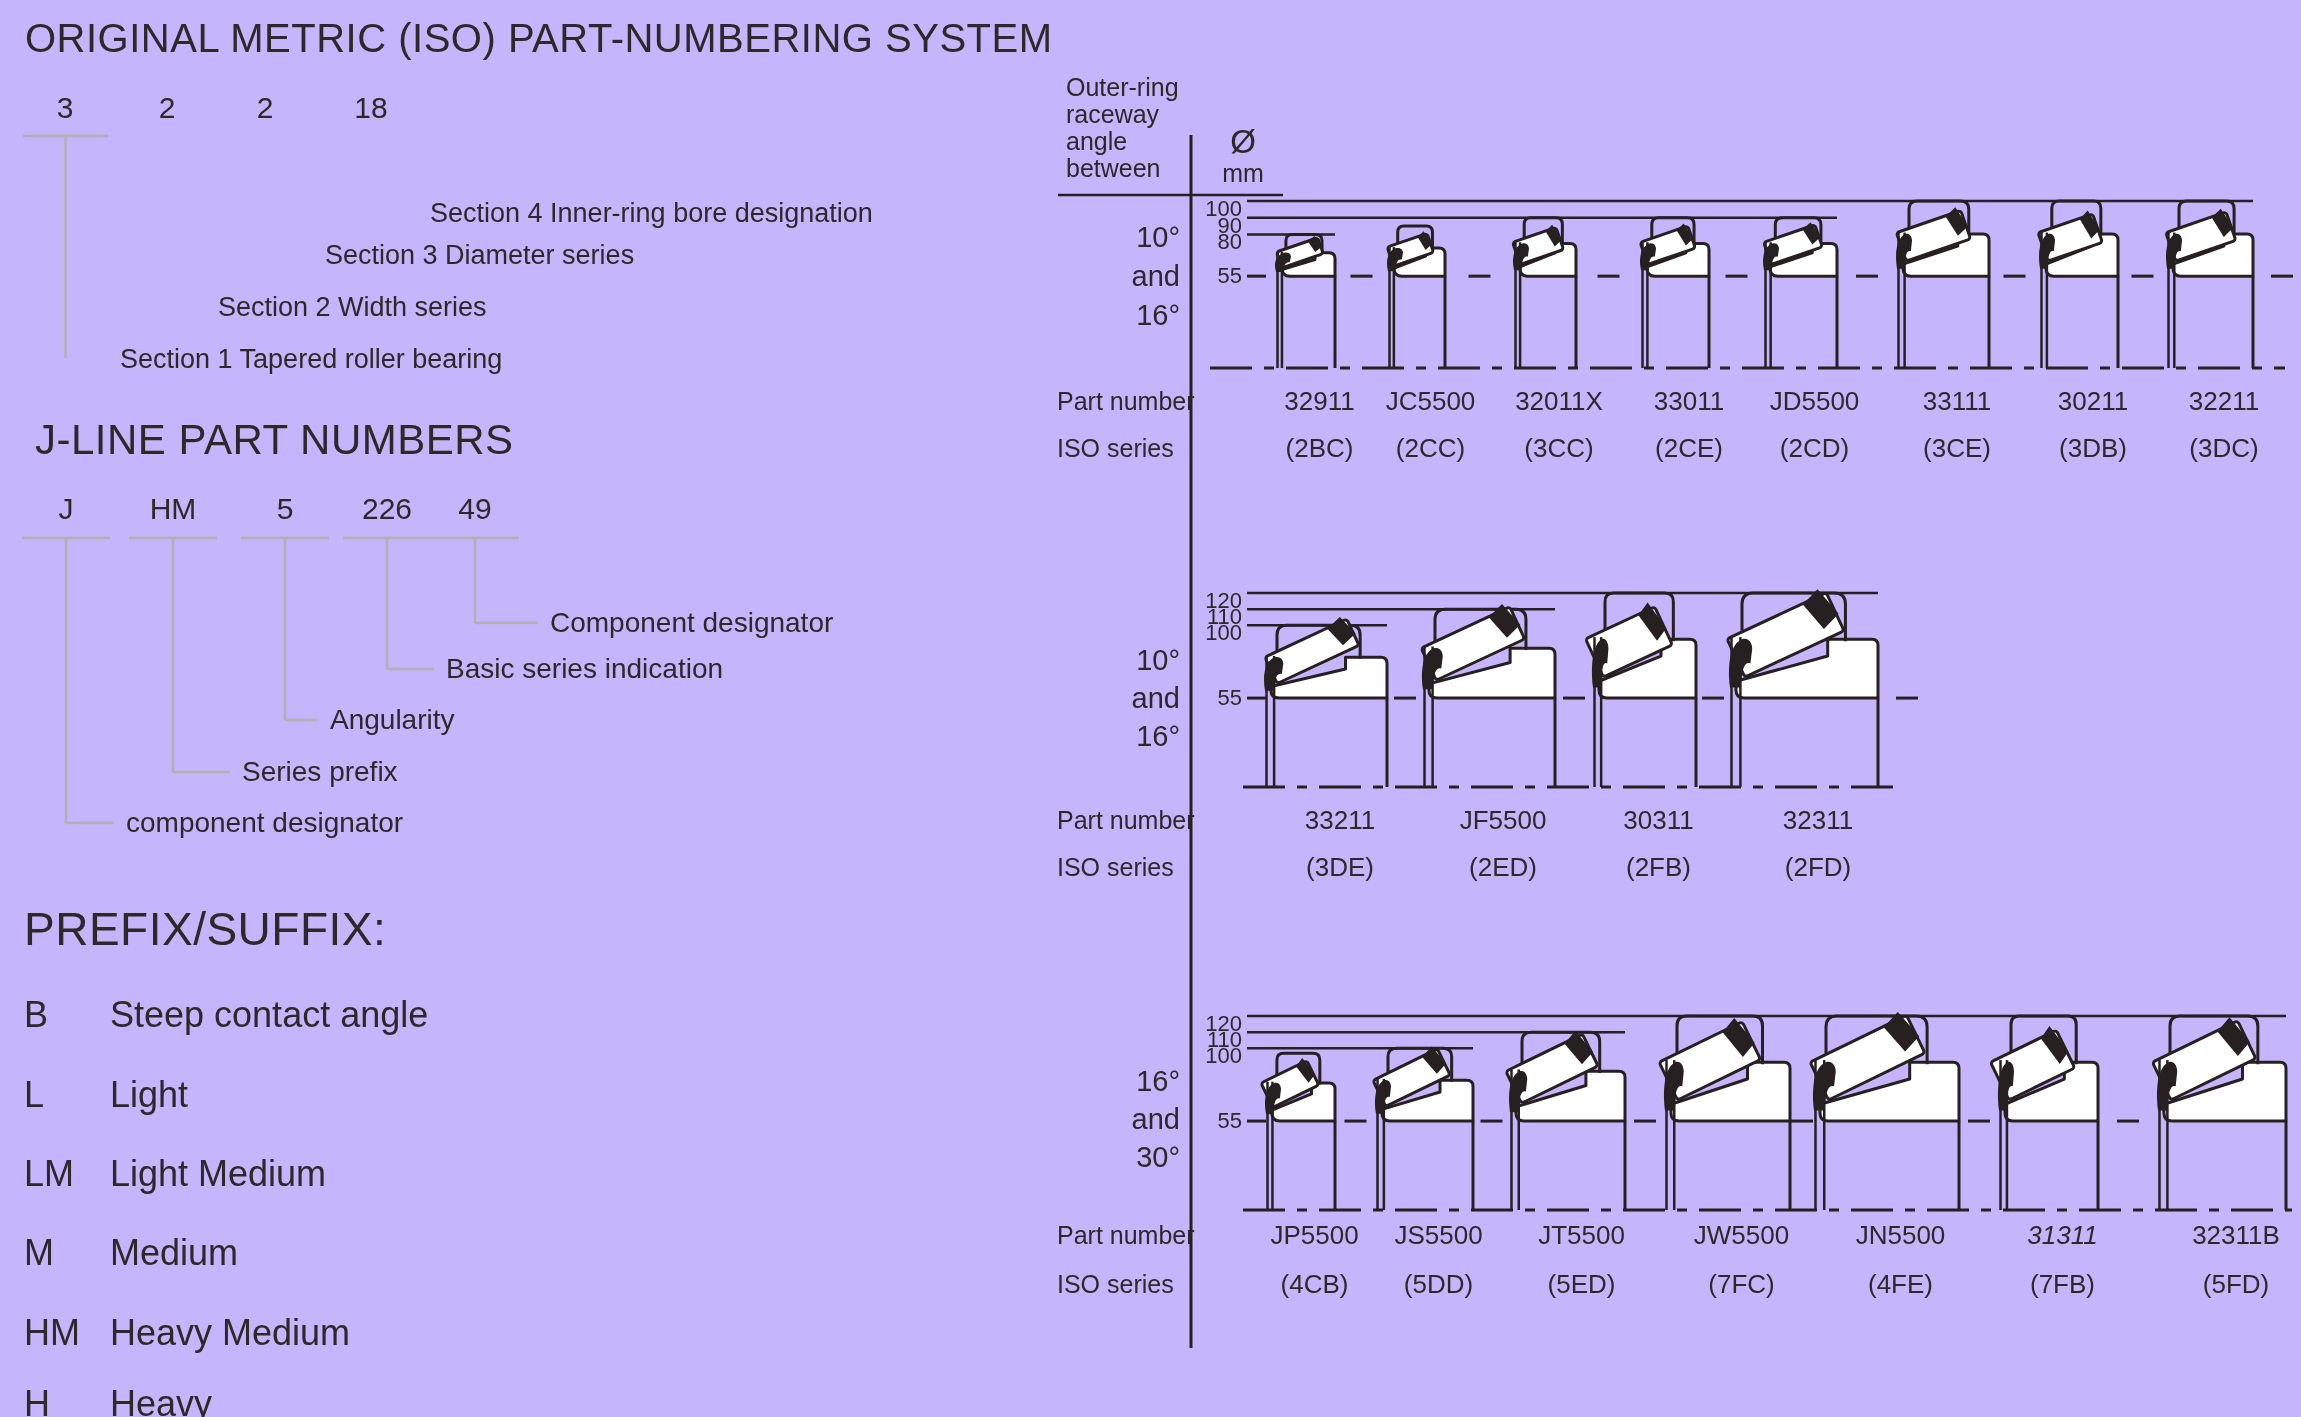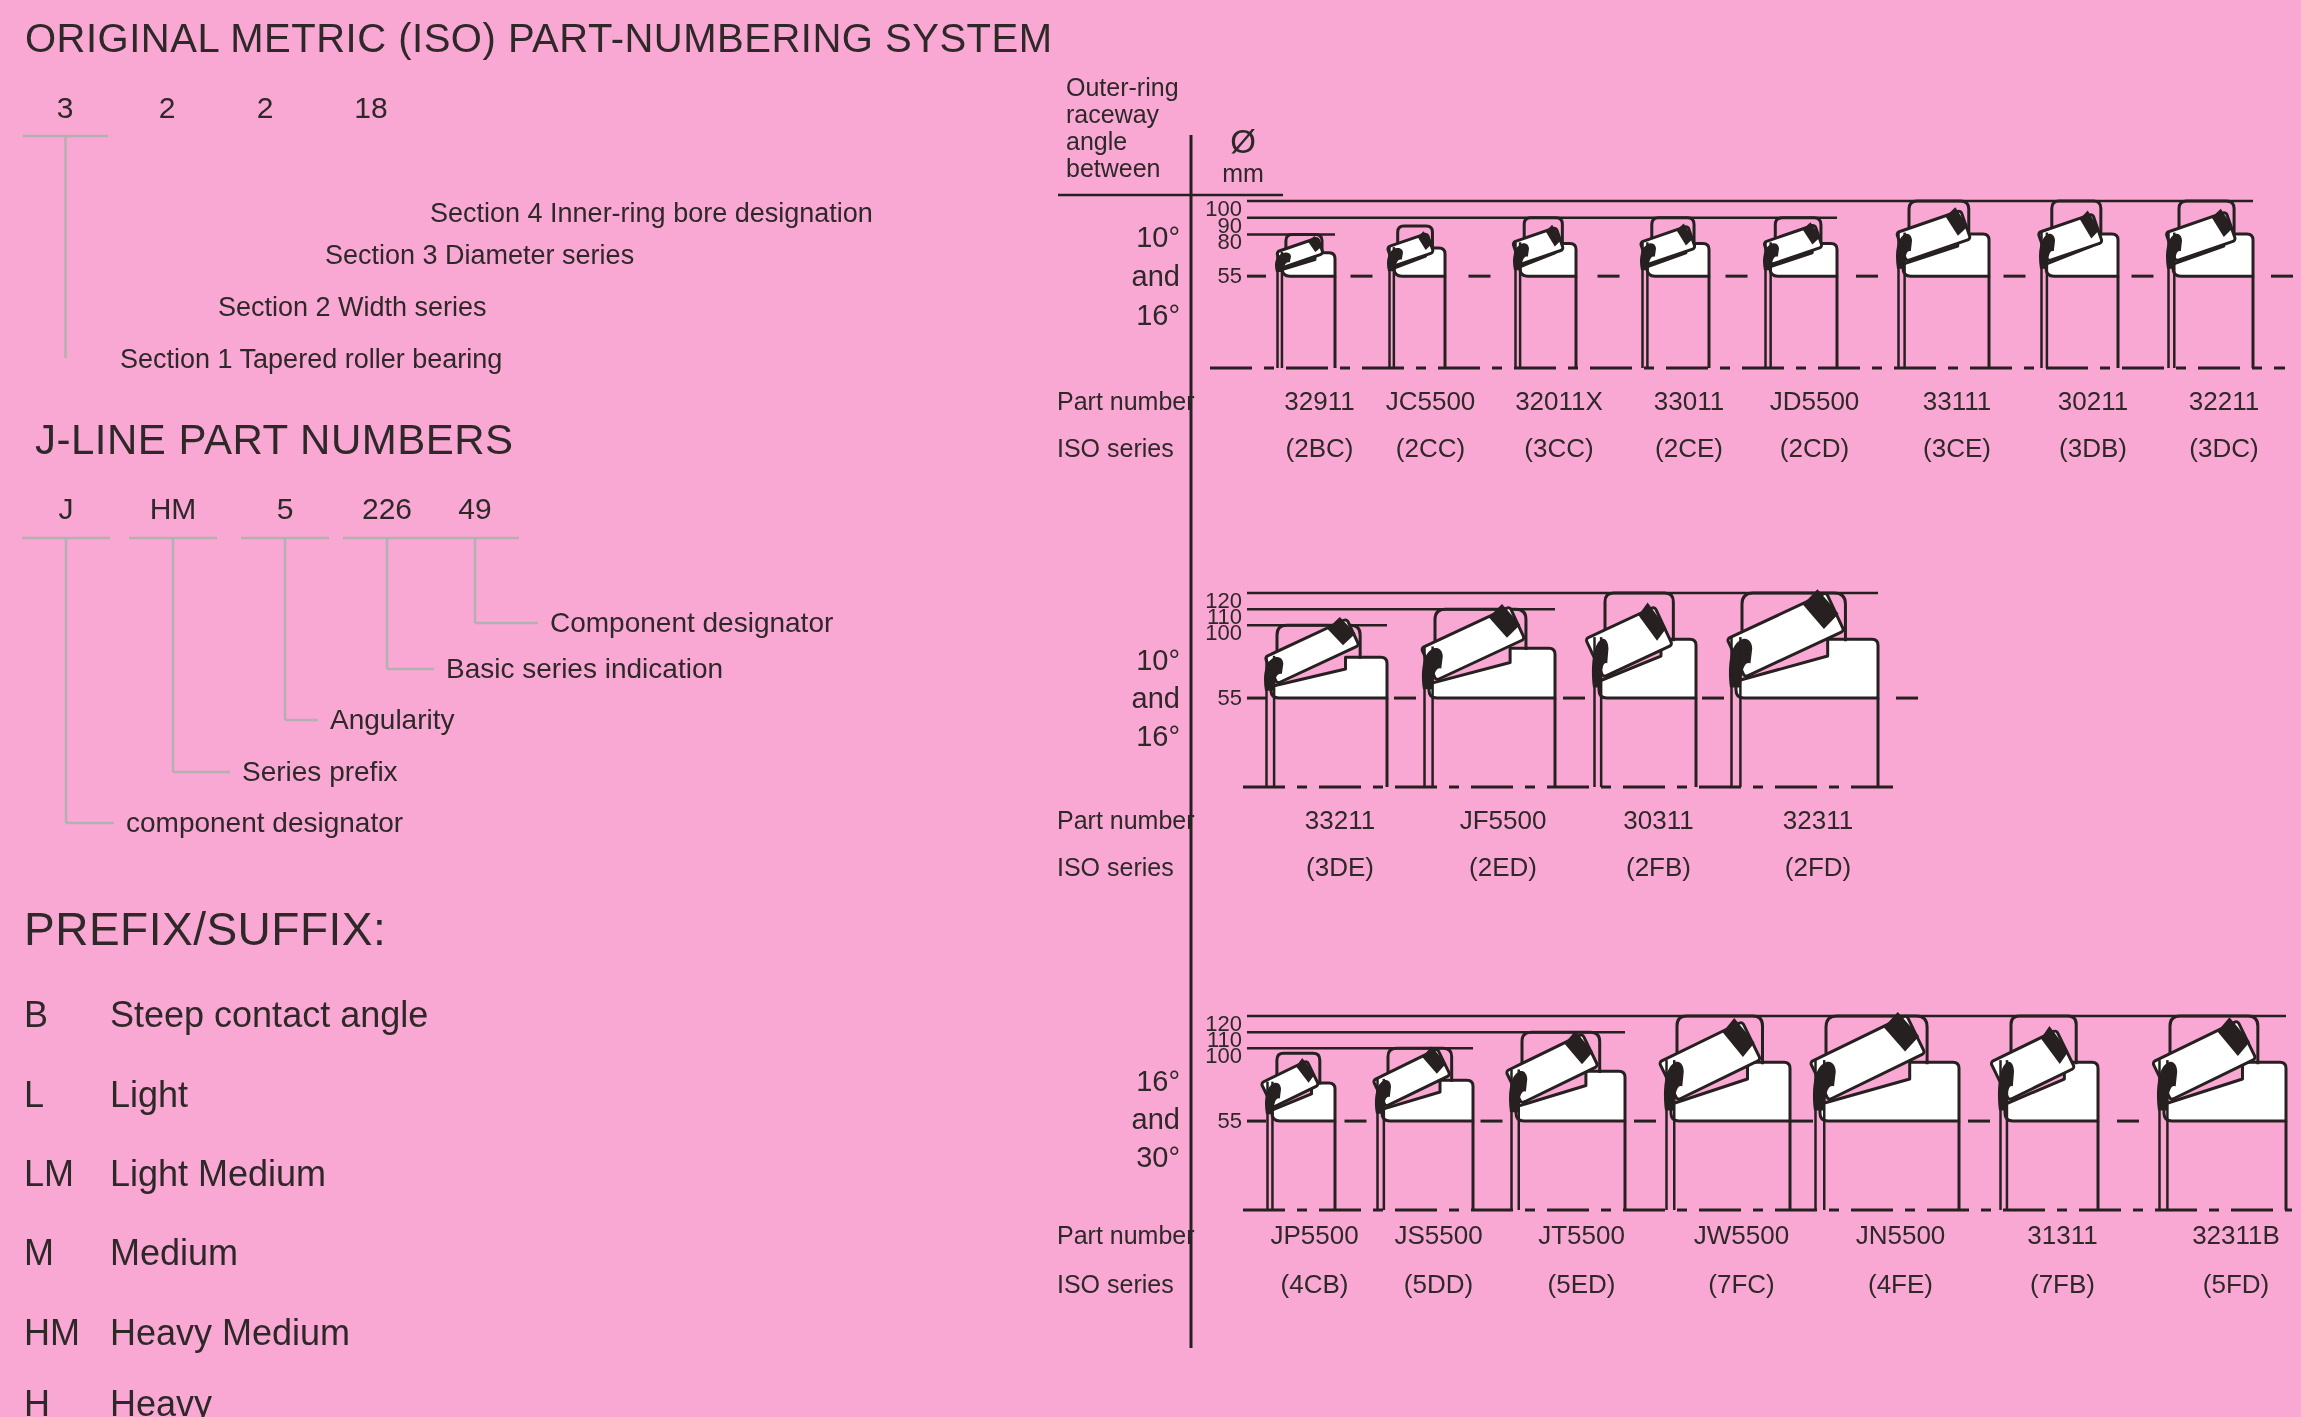--- a/index.html
+++ b/index.html
@@ -1,16 +1,16 @@
 <!DOCTYPE html>
 <html><head>
 <meta charset="utf-8">
 <style>
   html,body{margin:0;padding:0;background:#ffffff;}
-  #stage{position:relative;width:2301px;height:1417px;background:#f9a8d4;overflow:hidden;
+  #stage{position:relative;width:2301px;height:1417px;background:#c4b5fd;overflow:hidden;
          font-family:"Liberation Sans",sans-serif;color:#2e2828;}
   .t{position:absolute;white-space:nowrap;color:#2e2828;}
   .ctr{transform:translate(-50%,-50%);}
   .rgt{transform:translate(-100%,-50%);}
   .lft{transform:translate(0,-50%);}
   .metric-title{left:25px;top:16px;font-size:40px;letter-spacing:.5px;}
   .jline-title{left:35px;top:416px;font-size:42px;letter-spacing:.5px;}
   .prefix-title{left:24px;top:902px;font-size:46px;letter-spacing:.5px;}
   .digit{font-size:30px;}
   .section{font-size:27px;}
@@ -546,18 +546,18 @@
       <div class="t part ctr" style="left: 1314.5px; top: 1235px;">JP5500</div>
       <div class="t iso ctr" style="left: 1314.5px; top: 1284px;">(4CB)</div>
       <div class="t part ctr" style="left: 1438.5px; top: 1235px;">JS5500</div>
       <div class="t iso ctr" style="left: 1438.5px; top: 1284px;">(5DD)</div>
       <div class="t part ctr" style="left: 1581.5px; top: 1235px;">JT5500</div>
       <div class="t iso ctr" style="left: 1581.5px; top: 1284px;">(5ED)</div>
       <div class="t part ctr" style="left: 1741.5px; top: 1235px;">JW5500</div>
       <div class="t iso ctr" style="left: 1741.5px; top: 1284px;">(7FC)</div>
       <div class="t part ctr" style="left: 1900.5px; top: 1235px;">JN5500</div>
       <div class="t iso ctr" style="left: 1900.5px; top: 1284px;">(4FE)</div>
-      <div class="t part ctr" style="left: 2062.5px; top: 1235px;">31311</div>
+      <div class="t part ctr" style="left: 2062.5px; top: 1235px; font-style: italic;">31311</div>
       <div class="t iso ctr" style="left: 2062.5px; top: 1284px;">(7FB)</div>
       <div class="t part ctr" style="left: 2236px; top: 1235px;">32311B</div>
       <div class="t iso ctr" style="left: 2236px; top: 1284px;">(5FD)</div>
     </div>
 </div>
 
 </body></html>

